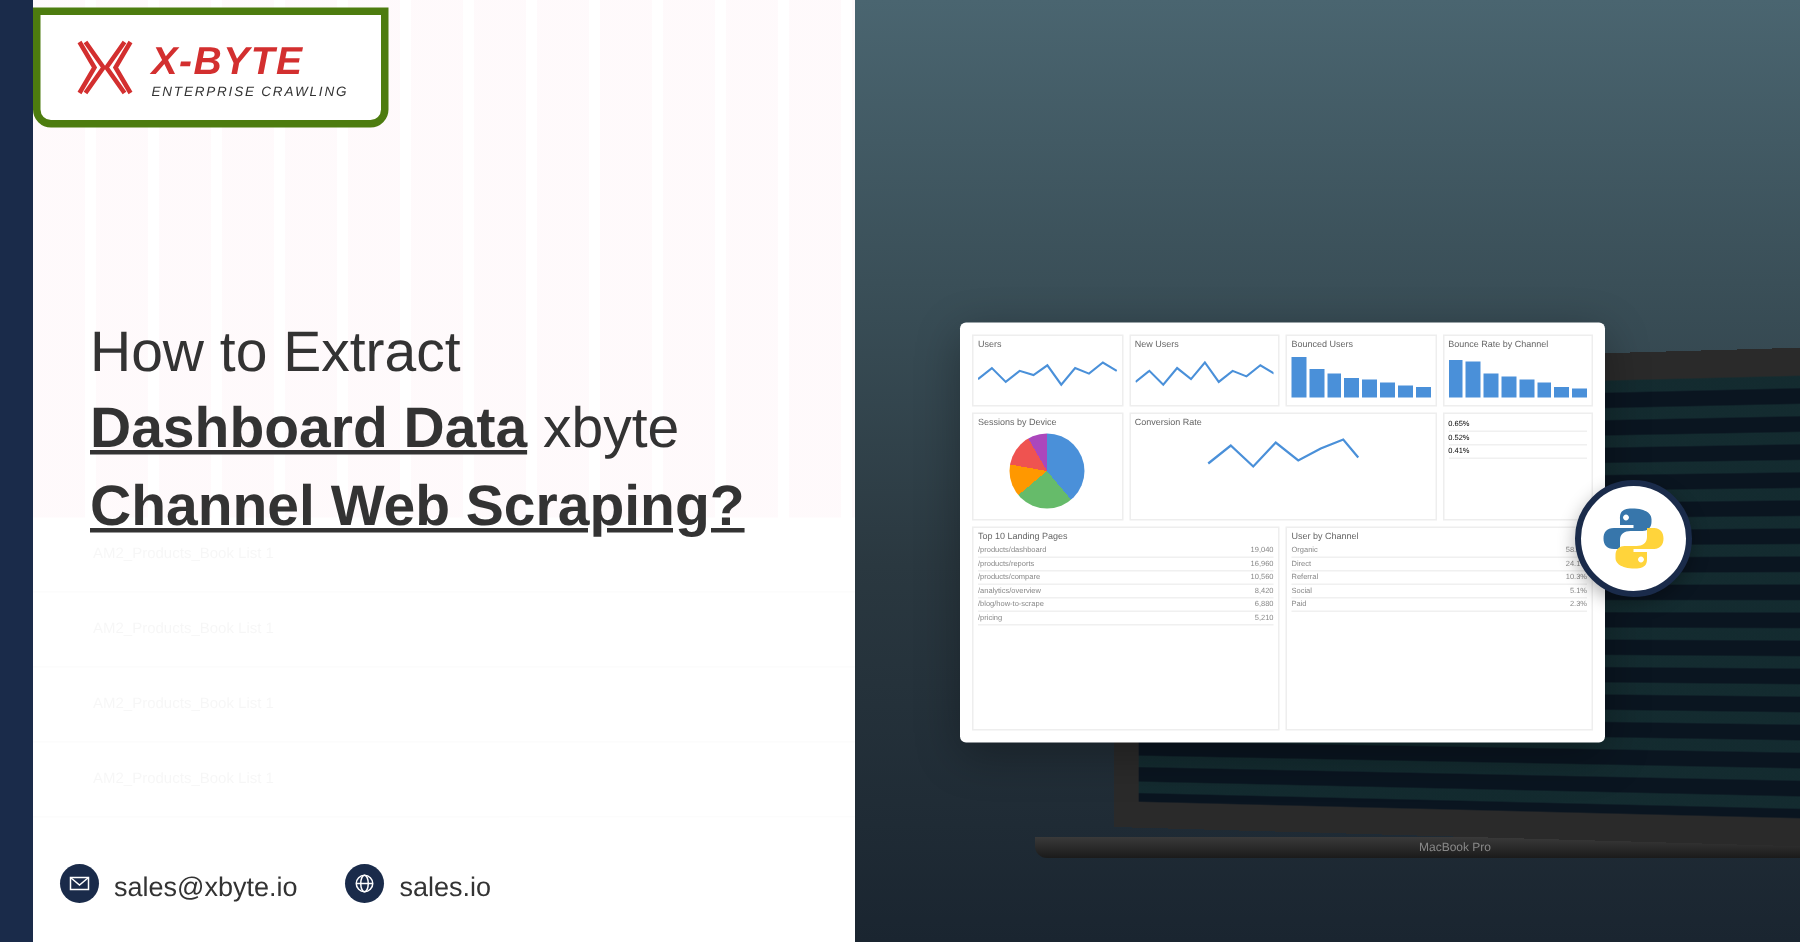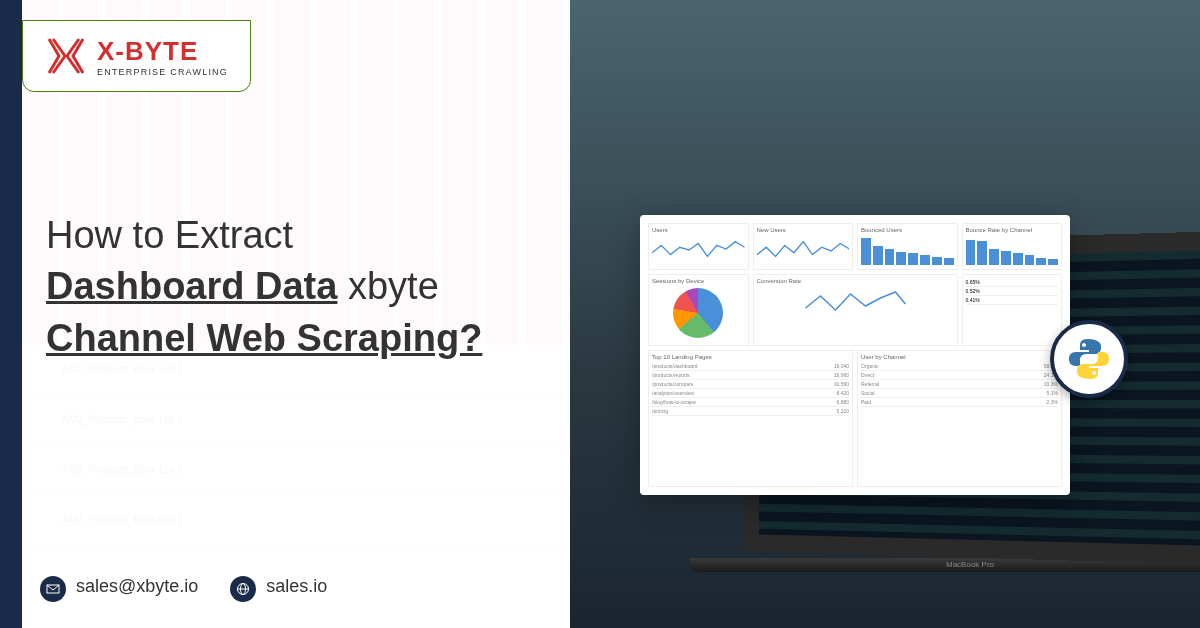--- a/index.html
+++ b/index.html
@@ -17,33 +17,33 @@
     .laptop-screen { width: 500px; height: 320px; background: #0a1520; border-radius: 12px 12px 0 0; border: 18px solid #2a2a2a; position: relative; transform: perspective(800px) rotateY(-8deg); margin-left: 60px; }
     .laptop-code { width: 100%; height: 100%; background: repeating-linear-gradient(180deg, #1a3a3a 0px, #1a3a3a 8px, #0a1520 8px, #0a1520 18px); opacity: 0.6; }
     .laptop-base { width: 560px; height: 14px; background: linear-gradient(180deg, #3a3a3a, #1a1a1a); border-radius: 0 0 8px 8px; margin-left: 20px; }
     .macbook-label { color: #888; font-size: 8px; text-align: center; padding-top: 2px; }
     
     .bg-chart { position: absolute; top: 0; left: 22px; right: 0; height: 55%; opacity: 0.08; background: repeating-linear-gradient(90deg, #f8bbd0 0px, #f8bbd0 35px, transparent 35px, transparent 42px); z-index: 0; }
     
     .bg-list { position: absolute; bottom: 0; left: 22px; right: 0; height: 45%; opacity: 0.05; z-index: 0; }
     .bg-list-row { height: 50px; border-bottom: 1px solid #ccc; display: flex; padding: 0 40px; align-items: center; font-size: 10px; color: #666; }
     
-    .logo-box { position: absolute; top: 20px; left: 22px; background: #fff; border: 1px solid #4d7c0f; border-radius: 0 0 12px 12px; padding: 14px 22px; display: flex; align-items: center; gap: 10px; z-index: 5; }
+    .logo-box { position: absolute; top: 5px; left: 22px; background: #fff; border: 5px solid #4d7c0f; border-radius: 0 0 12px 12px; padding: 14px 22px; display: flex; align-items: center; gap: 10px; z-index: 5; font-style: italic; }
     .logo-icon { width: 42px; height: 42px; display: flex; align-items: center; justify-content: center; }
     .logo-icon svg { width: 42px; height: 42px; }
     .logo-text { display: flex; flex-direction: column; }
     .logo-main { font-size: 26px; font-weight: 900; color: #d32f2f; letter-spacing: 1px; }
     .logo-sub { font-size: 9px; color: #333; letter-spacing: 1.2px; }
     
-    .headline { position: absolute; top: 210px; left: 46px; width: 490px; z-index: 5; }
+    .headline { position: absolute; top: 210px; left: 60px; width: 490px; z-index: 5; }
     .headline-text { font-size: 38px; line-height: 1.35; color: #333; font-weight: 400; }
     .headline-text b { font-weight: 800; text-decoration: underline; }
     
     .contact-bar { position: absolute; bottom: 26px; left: 40px; display: flex; gap: 32px; z-index: 5; }
-    .contact-item { display: flex; align-items: flex-start; gap: 10px; }
+    .contact-item { display: flex; align-items: flex-end; gap: 10px; }
     .contact-icon { width: 26px; height: 26px; border-radius: 50%; background: #1a2b4a; display: flex; align-items: center; justify-content: center; color: #fff; font-size: 12px; }
     .contact-text { font-size: 18px; color: #333; font-weight: 500; }
     
     .dashboard-float { position: absolute; top: 215px; left: 640px; width: 430px; height: 280px; background: #fff; border-radius: 4px; box-shadow: 0 8px 30px rgba(0,0,0,0.3); z-index: 10; padding: 8px; display: grid; grid-template-columns: 1fr 1fr 1fr 1fr; grid-template-rows: auto auto 1fr; gap: 4px; font-size: 5px; }
     .dash-panel { background: #fff; border: 1px solid #eee; padding: 3px; }
     .dash-header { font-size: 6px; color: #666; margin-bottom: 2px; }
     .dash-line { width: 100%; height: 30px; }
     .dash-bar { width: 100%; height: 30px; display: flex; align-items: flex-end; gap: 2px; }
     .dash-bar span { flex: 1; background: #4a90d9; }
     .dash-pie { width: 50px; height: 50px; border-radius: 50%; background: conic-gradient(#4a90d9 0deg 140deg, #66bb6a 140deg 230deg, #ff9800 230deg 280deg, #ef5350 280deg 330deg, #ab47bc 330deg 360deg); margin: 4px auto; }

